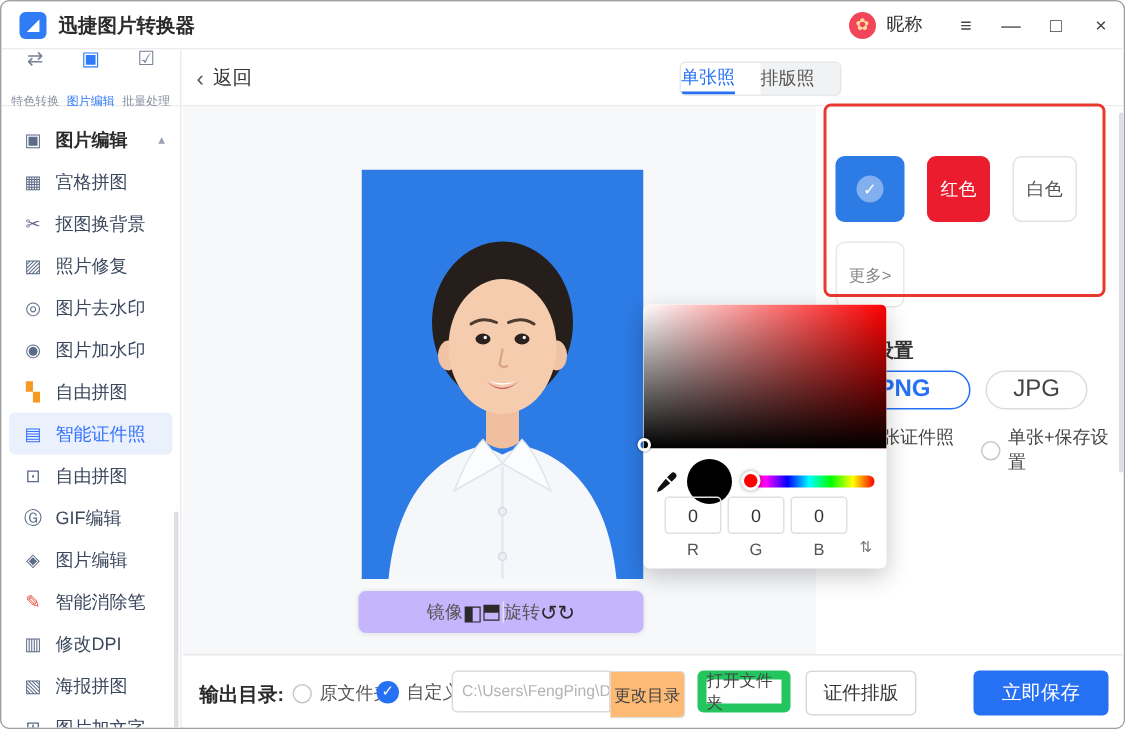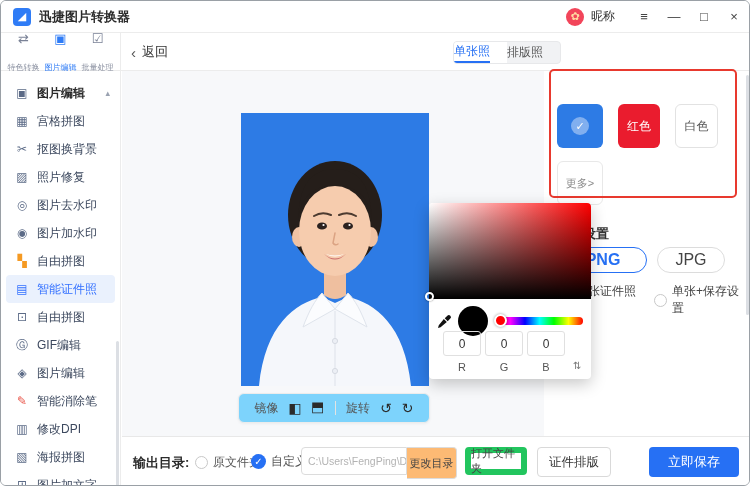--- a/index.html
+++ b/index.html
@@ -42,21 +42,21 @@
   .sb-collapse { position:absolute; right:10px; color:#9aa2b1; font-size:9px; }
   .sb-row.active { background:#eaf1fd; border-radius:4px; margin:0 5px; padding-left:9px; }
   .sb-row.active .sb-icon, .sb-row.active .sb-label { color:#3370ff; }
   .sb-icon.orange { color:#f59a23; }
   .sb-icon.red { color:#e85044; }
   .sb-scroll { position:absolute; right:1px; top:270px; width:3px; height:150px; background:#dcdfe4; border-radius:2px; }
 
   
   .main { left:121px; top:70px; width:422px; height:365px; background:#f7f8fa; }
   .photo { left:240px; top:112px; width:188px; height:273px; }
-  .ptoolbar { left:237px; top:392px; width:192px; height:30px; background:#7dd3fc; border:1px solid #ececec; border-radius:6px; box-shadow:0 1px 3px rgba(0,0,0,.05); display:flex; align-items:center; justify-content:center; gap:10px; font-size:12px; color:#555; }
+  .ptoolbar { left:237px; top:392px; width:192px; height:30px; background:#c4b5fd; border:1px solid #ececec; border-radius:6px; box-shadow:0 1px 3px rgba(0,0,0,.05); display:flex; align-items:center; justify-content:center; font-size:12px; color:#555; }
   .ptool-ico { font-size:14px; color:#2b2b2b; }
   .rot90 { display:inline-block; transform:rotate(90deg); }
   .pt-div { width:1px; height:14px; background:#e3e3e3; }
 
   
   .rpanel { left:543px; top:70px; width:207px; height:365px; background:#fff; }
   .rp-tabs { left:558px; top:74px; display:flex; gap:17px; font-size:13px; color:#333; }
   .rp-tab.active span { color:#2f7cf6; border-bottom:2px solid #2f7cf6; padding-bottom:4px; }
   .swatch { border-radius:6px; display:flex; align-items:center; justify-content:center; font-size:12px; }
   .sw-blue { left:556px; top:103px; width:46px; height:44px; background:#2d7be5; }

